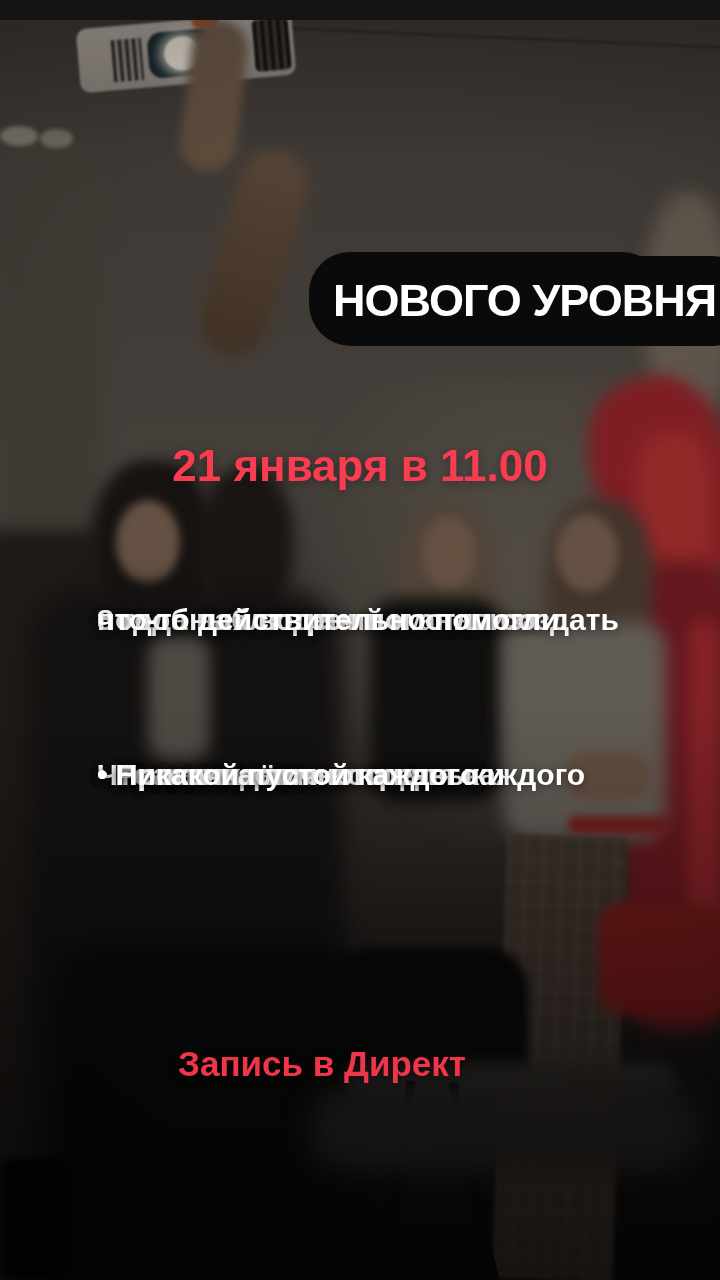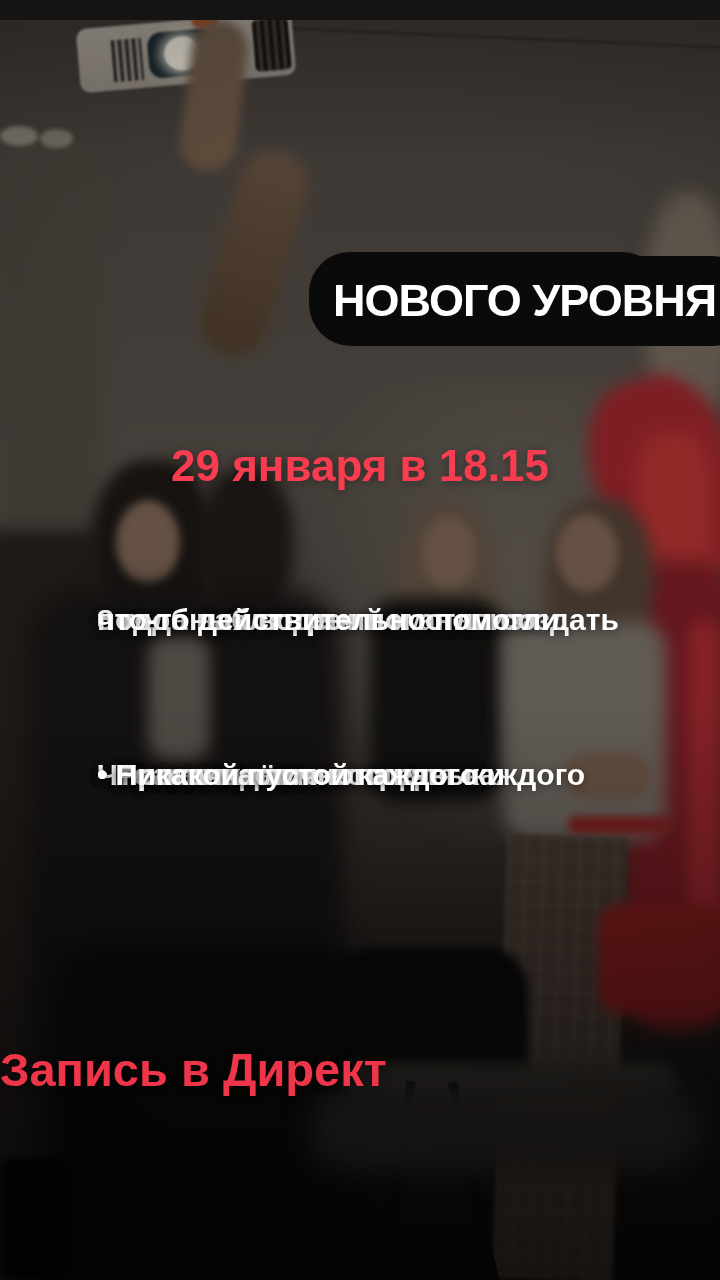--- a/index.html
+++ b/index.html
@@ -93,21 +93,21 @@
   .pill.row1{padding:10px 30px;}
   .pill.row2{padding:14px 24px;margin-top:-14px;}
   .date{left:0;top:444px;width:720px;text-align:center;color:#f93c50;font-size:44px;line-height:1;
       white-space:nowrap;text-shadow:0 2px 10px rgba(0,0,0,.35);}
   .intro{left:97px;top:600px;width:600px;color:#fff;font-size:30px;line-height:40px;
       text-shadow:0 2px 8px rgba(0,0,0,.40);}
   .intro div{position:relative;white-space:nowrap;}
   .benefits{left:97px;top:756px;width:600px;color:#fff;font-size:30px;line-height:38px;
       text-shadow:0 2px 8px rgba(0,0,0,.40);}
   .benefits div{position:relative;white-space:nowrap;}
-  .cta{left:0;top:1046px;width:644px;color:#ef3549;font-size:47px;line-height:1;
+  .cta{left:0;top:1046px;width:644px;text-align:center;color:#ef3549;font-size:35px;line-height:1;
       white-space:nowrap;text-shadow:0 2px 8px rgba(0,0,0,.45);}
 </style>
 </head>
 <body>
 
 <div id="stage">
 
   <div class="photo">
     <div class="bg-base"></div>
     <div class="wall-bright"></div>
@@ -162,21 +162,21 @@
 
   <div class="overlay"></div>
   <div class="top-strip"></div>
 
   <div class="txt title-bubble">
     <span class="pill row1">НЕТВОРКИНГ</span>
       <br>
     <span class="pill row2">НОВОГО УРОВНЯ!</span>
   </div>
 
-  <div class="txt date">29 января в 18.15</div>
+  <div class="txt date">21 января в 11.00</div>
 
   <div class="txt intro">
     <div>8 года наблюдений и анализа</div>
     <div>подобных встреч помогли создать</div>
     <div>что-то действительно помогли.</div>
   </div>
 
   <div class="txt benefits">
     <div>Что вас ждёт:</div>
     <div>• Реальная помогли для каждого</div>

